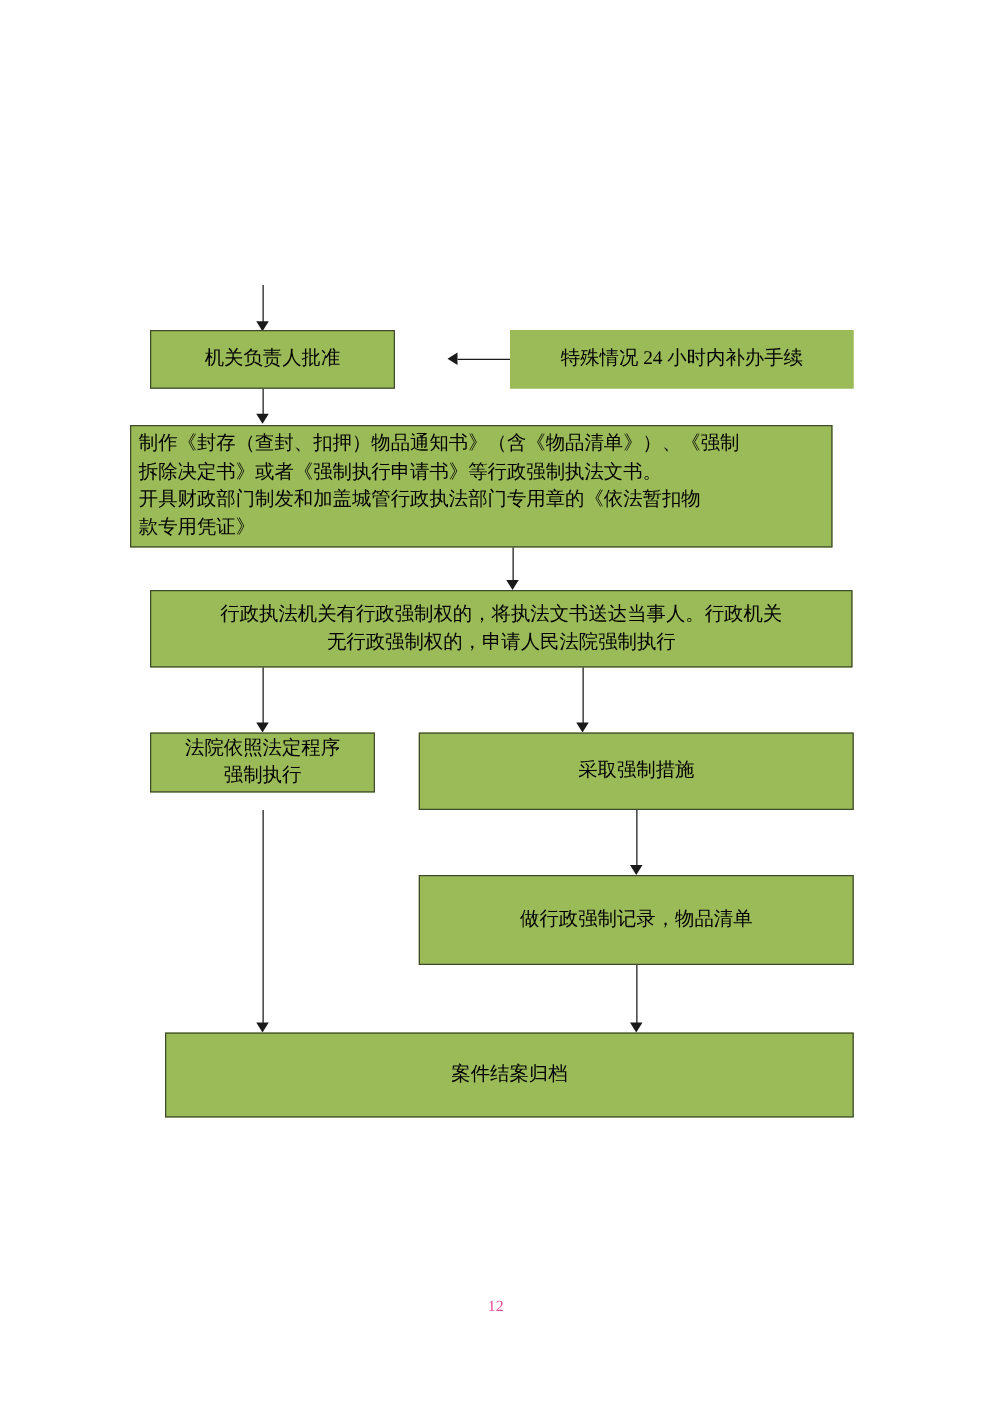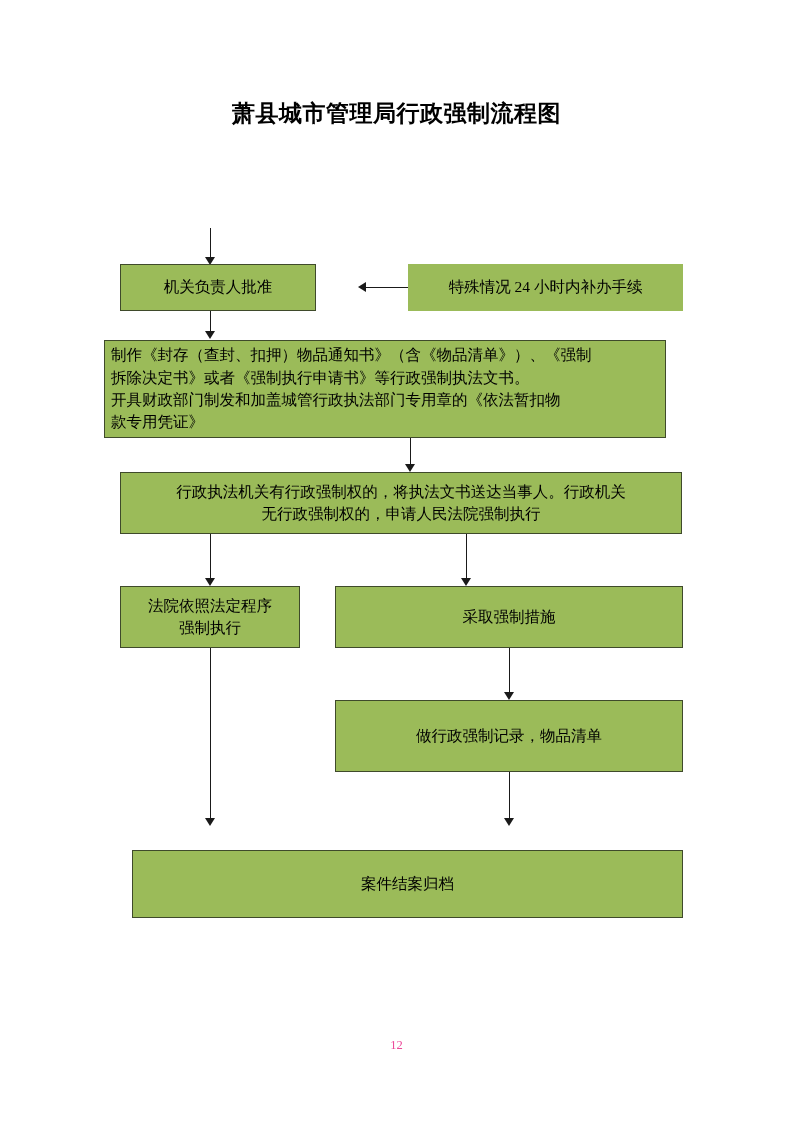--- a/index.html
+++ b/index.html
@@ -101,21 +101,20 @@
     font-size: 12.5px;
     font-family: "Liberation Serif", "DejaVu Serif", serif;
     color: #ec4899;
   }
 </style>
 </head>
 <body>
 
 <div id="page">
 
-  <div id="chart-title">萧县城市管理局行政强制流程图</div>
 
 
   <div class="vline" style="left:210px; top:228px; height:31px;"></div>
   <div class="arrow-down" style="left:205px; top:257px;"></div>
 
   <div class="node" style="left:120px; top:264px; width:196px; height:47px;">
     <span class="txt">机关负责人批准</span>
   </div>
 
   <div class="node noborder" style="left:408px; top:264px; width:275px; height:47px;">
@@ -142,21 +141,21 @@
     <span class="txt">行政执法机关有行政强制权的，将执法文书送达当事人。行政机关
 无行政强制权的，申请人民法院强制执行</span>
   </div>
 
   <div class="vline" style="left:210px; top:534px; height:46px;"></div>
   <div class="arrow-down" style="left:205px; top:578px;"></div>
 
   <div class="vline" style="left:466px; top:534px; height:46px;"></div>
   <div class="arrow-down" style="left:461px; top:578px;"></div>
 
-  <div class="node" style="left:120px; top:586px; width:180px; height:62px;justify-content:flex-end;">
+  <div class="node" style="left:120px; top:586px; width:180px; height:48px;justify-content:flex-end;">
     <span class="txt">法院依照法定程序
 强制执行</span>
   </div>
 
   <div class="node" style="left:335px; top:586px; width:348px; height:62px;">
     <span class="txt">采取强制措施</span>
   </div>
 
   <div class="vline" style="left:509px; top:648px; height:46px;"></div>
   <div class="arrow-down" style="left:504px; top:692px;"></div>
@@ -164,19 +163,19 @@
   <div class="node" style="left:335px; top:700px; width:348px; height:72px;">
     <span class="txt">做行政强制记录，物品清单</span>
   </div>
 
   <div class="vline" style="left:210px; top:648px; height:172px;"></div>
   <div class="arrow-down" style="left:205px; top:818px;"></div>
 
   <div class="vline" style="left:509px; top:772px; height:48px;"></div>
   <div class="arrow-down" style="left:504px; top:818px;"></div>
 
-  <div class="node" style="left:132px; top:826px; width:551px; height:68px;margin-top:24px;">
+  <div class="node" style="left:132px; top:826px; width:551px; height:68px;">
     <span class="txt">案件结案归档</span>
   </div>
 
   <div id="page-number">12</div>
 
 </div>
 
 </body></html>

